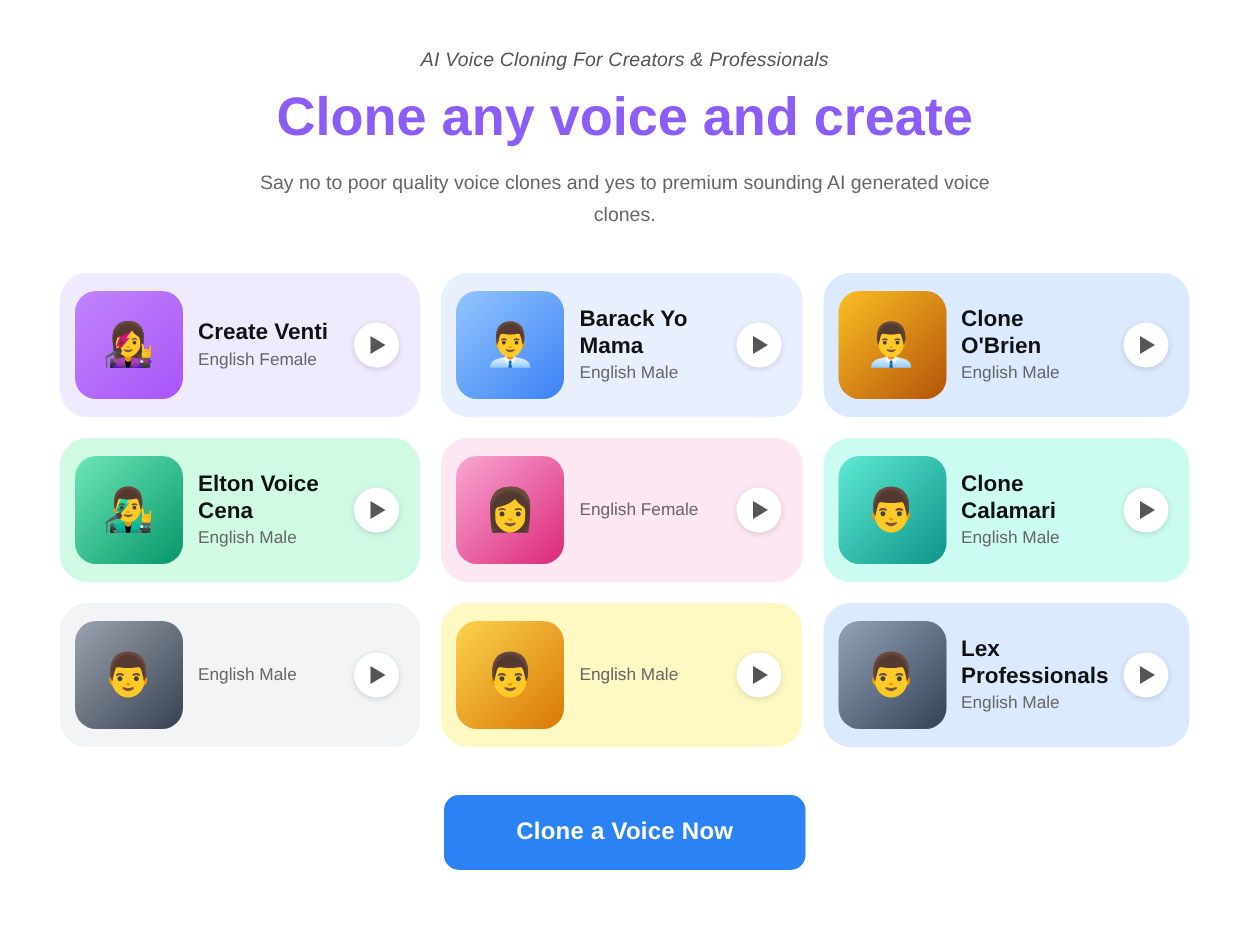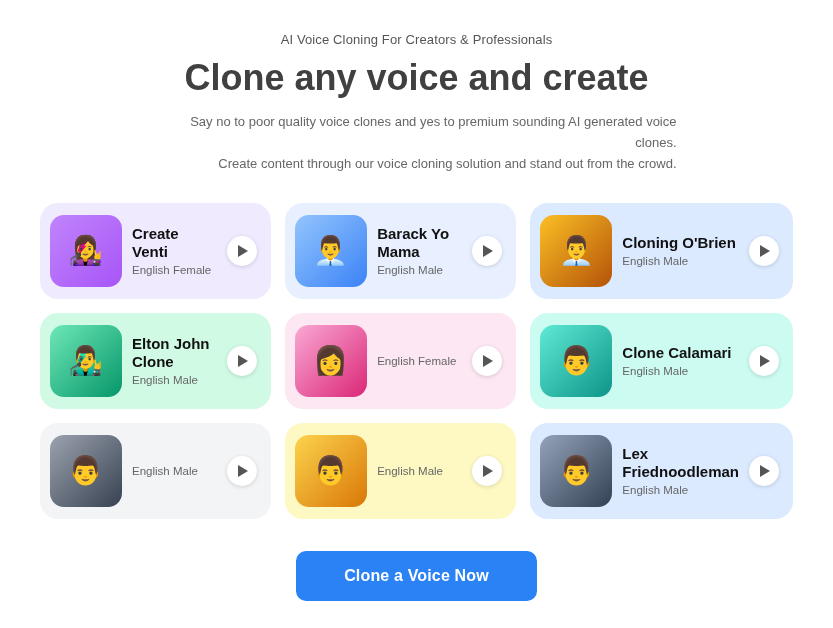--- a/index.html
+++ b/index.html
@@ -17,33 +17,34 @@
       padding: 32px 40px 40px;
       display: flex;
       flex-direction: column;
       align-items: center;
     }
     .tagline {
       font-size: 13px;
       color: #555;
       margin-bottom: 10px;
       letter-spacing: 0.01em;
+      font-style: italic;
     }
     .headline {
       font-size: 36px;
       font-weight: 800;
       text-align: center;
       line-height: 1.15;
-      color: #404040;
+      color: #8b5cf6;
       margin-bottom: 14px;
     }
     .subtext {
       font-size: 13px;
       color: #666;
-      text-align: right;
+      text-align: center;
       line-height: 1.6;
       max-width: 520px;
       margin-bottom: 28px;
     }
     .grid {
       display: grid;
       grid-template-columns: repeat(3, 1fr);
       gap: 14px;
       width: 100%;
       max-width: 760px;
@@ -107,21 +108,20 @@
 </head>
 <body>
 
 <div class="page">
   <p class="tagline">AI Voice Cloning For Creators &amp; Professionals</p>
   <h1 class="headline">
     <span>Clone any voice and create</span><br>
   </h1>
   <p class="subtext">
     <span>Say no to poor quality voice clones and yes to premium sounding AI generated voice clones.</span><br>
-    <span>Create content through our voice cloning solution and stand out from the crowd.</span>
   </p>
 
   <div class="grid" id="voice-grid">
   <div class="voice-card" style="background: rgb(240, 234, 255);">
       <div style="background: linear-gradient(135deg, #c084fc, #a855f7); border-radius:14px; width:72px;height:72px;flex-shrink:0;display:flex;align-items:center;justify-content:center;font-size:28px;">👩‍🎤</div>
       <div class="voice-info">
         <div class="voice-name">Create Venti</div>
         <div class="voice-meta">English Female</div>
       </div>
       <button class="play-btn" title="Play Ariana Venti">
@@ -134,31 +134,31 @@
         <div class="voice-name">Barack Yo Mama</div>
         <div class="voice-meta">English Male</div>
       </div>
       <button class="play-btn" title="Play Barack Yo Mama">
         <span class="play-icon"></span>
       </button>
     </div>
       <div class="voice-card" style="background: rgb(219, 234, 254);">
       <div style="background: linear-gradient(135deg, #fbbf24, #b45309); border-radius:14px; width:72px;height:72px;flex-shrink:0;display:flex;align-items:center;justify-content:center;font-size:28px;">👨‍💼</div>
       <div class="voice-info">
-        <div class="voice-name">Cloning O'Brien</div>
+        <div class="voice-name">Clone O'Brien</div>
         <div class="voice-meta">English Male</div>
       </div>
       <button class="play-btn" title="Play Cocoon O'Brien">
         <span class="play-icon"></span>
       </button>
     </div>
       <div class="voice-card" style="background: rgb(209, 250, 229);">
       <div style="background: linear-gradient(135deg, #6ee7b7, #059669); border-radius:14px; width:72px;height:72px;flex-shrink:0;display:flex;align-items:center;justify-content:center;font-size:28px;">👨‍🎤</div>
       <div class="voice-info">
-        <div class="voice-name">Elton John Clone</div>
+        <div class="voice-name">Elton Voice Cena</div>
         <div class="voice-meta">English Male</div>
       </div>
       <button class="play-btn" title="Play Elton John Cena">
         <span class="play-icon"></span>
       </button>
     </div>
       <div class="voice-card" style="background: rgb(252, 231, 243);">
       <div style="background: linear-gradient(135deg, #f9a8d4, #db2777); border-radius:14px; width:72px;height:72px;flex-shrink:0;display:flex;align-items:center;justify-content:center;font-size:28px;">👩</div>
       <div class="voice-info">
         <div class="voice-meta">English Female</div>
@@ -191,21 +191,21 @@
       <div class="voice-info">
         <div class="voice-meta">English Male</div>
       </div>
       <button class="play-btn" title="Play Joe Rogaine">
         <span class="play-icon"></span>
       </button>
     </div>
       <div class="voice-card" style="background: rgb(219, 234, 254);">
       <div style="background: linear-gradient(135deg, #94a3b8, #334155); border-radius:14px; width:72px;height:72px;flex-shrink:0;display:flex;align-items:center;justify-content:center;font-size:28px;">👨</div>
       <div class="voice-info">
-        <div class="voice-name">Lex Friednoodleman</div>
+        <div class="voice-name">Lex Professionals</div>
         <div class="voice-meta">English Male</div>
       </div>
       <button class="play-btn" title="Play Lex Friednoodleman">
         <span class="play-icon"></span>
       </button>
     </div>
     </div>
 
   <button class="clone-btn">Clone a Voice Now</button>
 </div>

